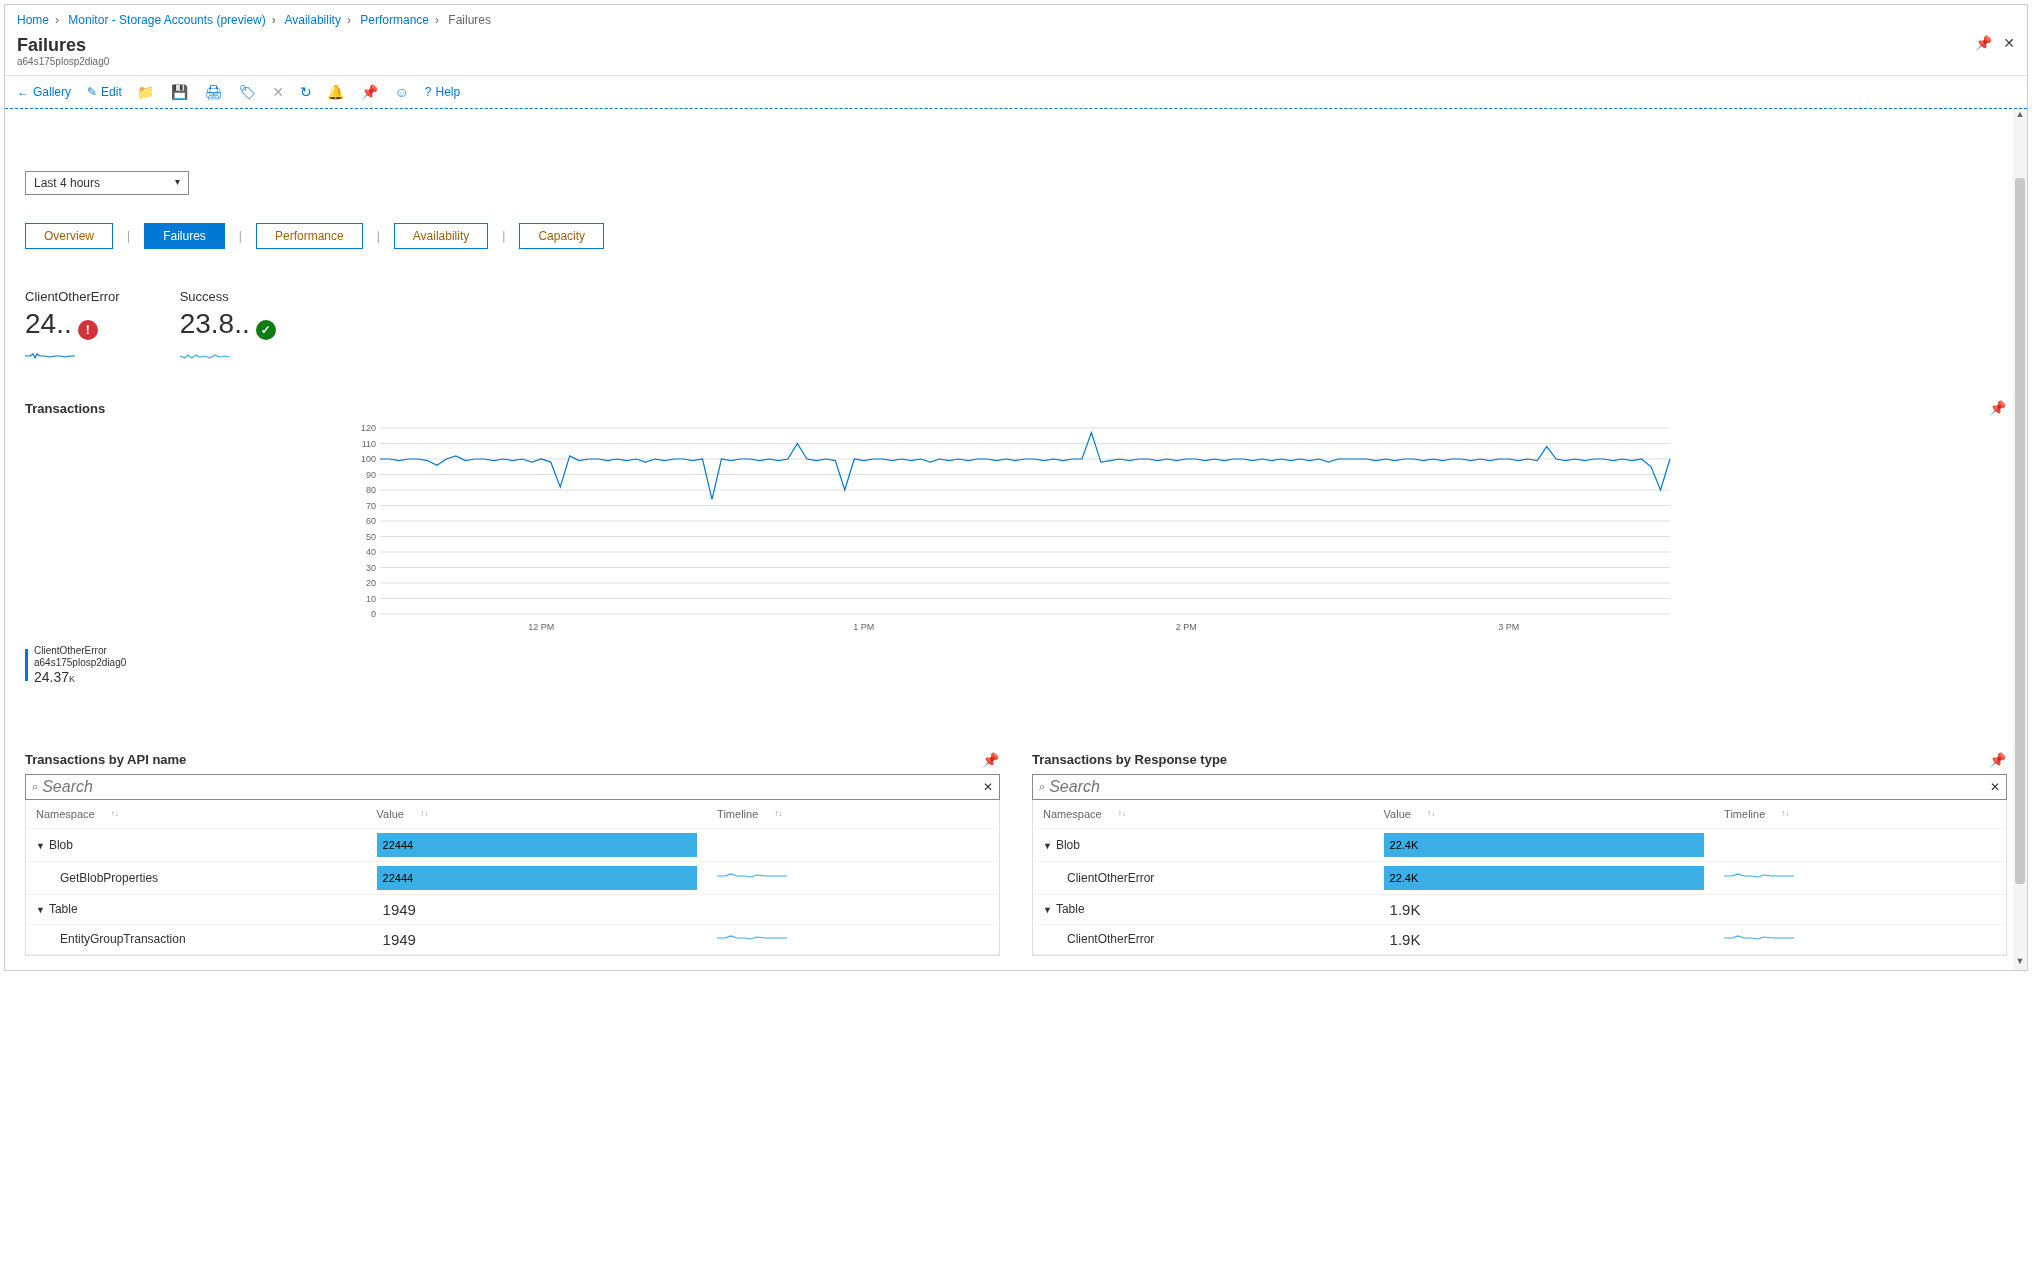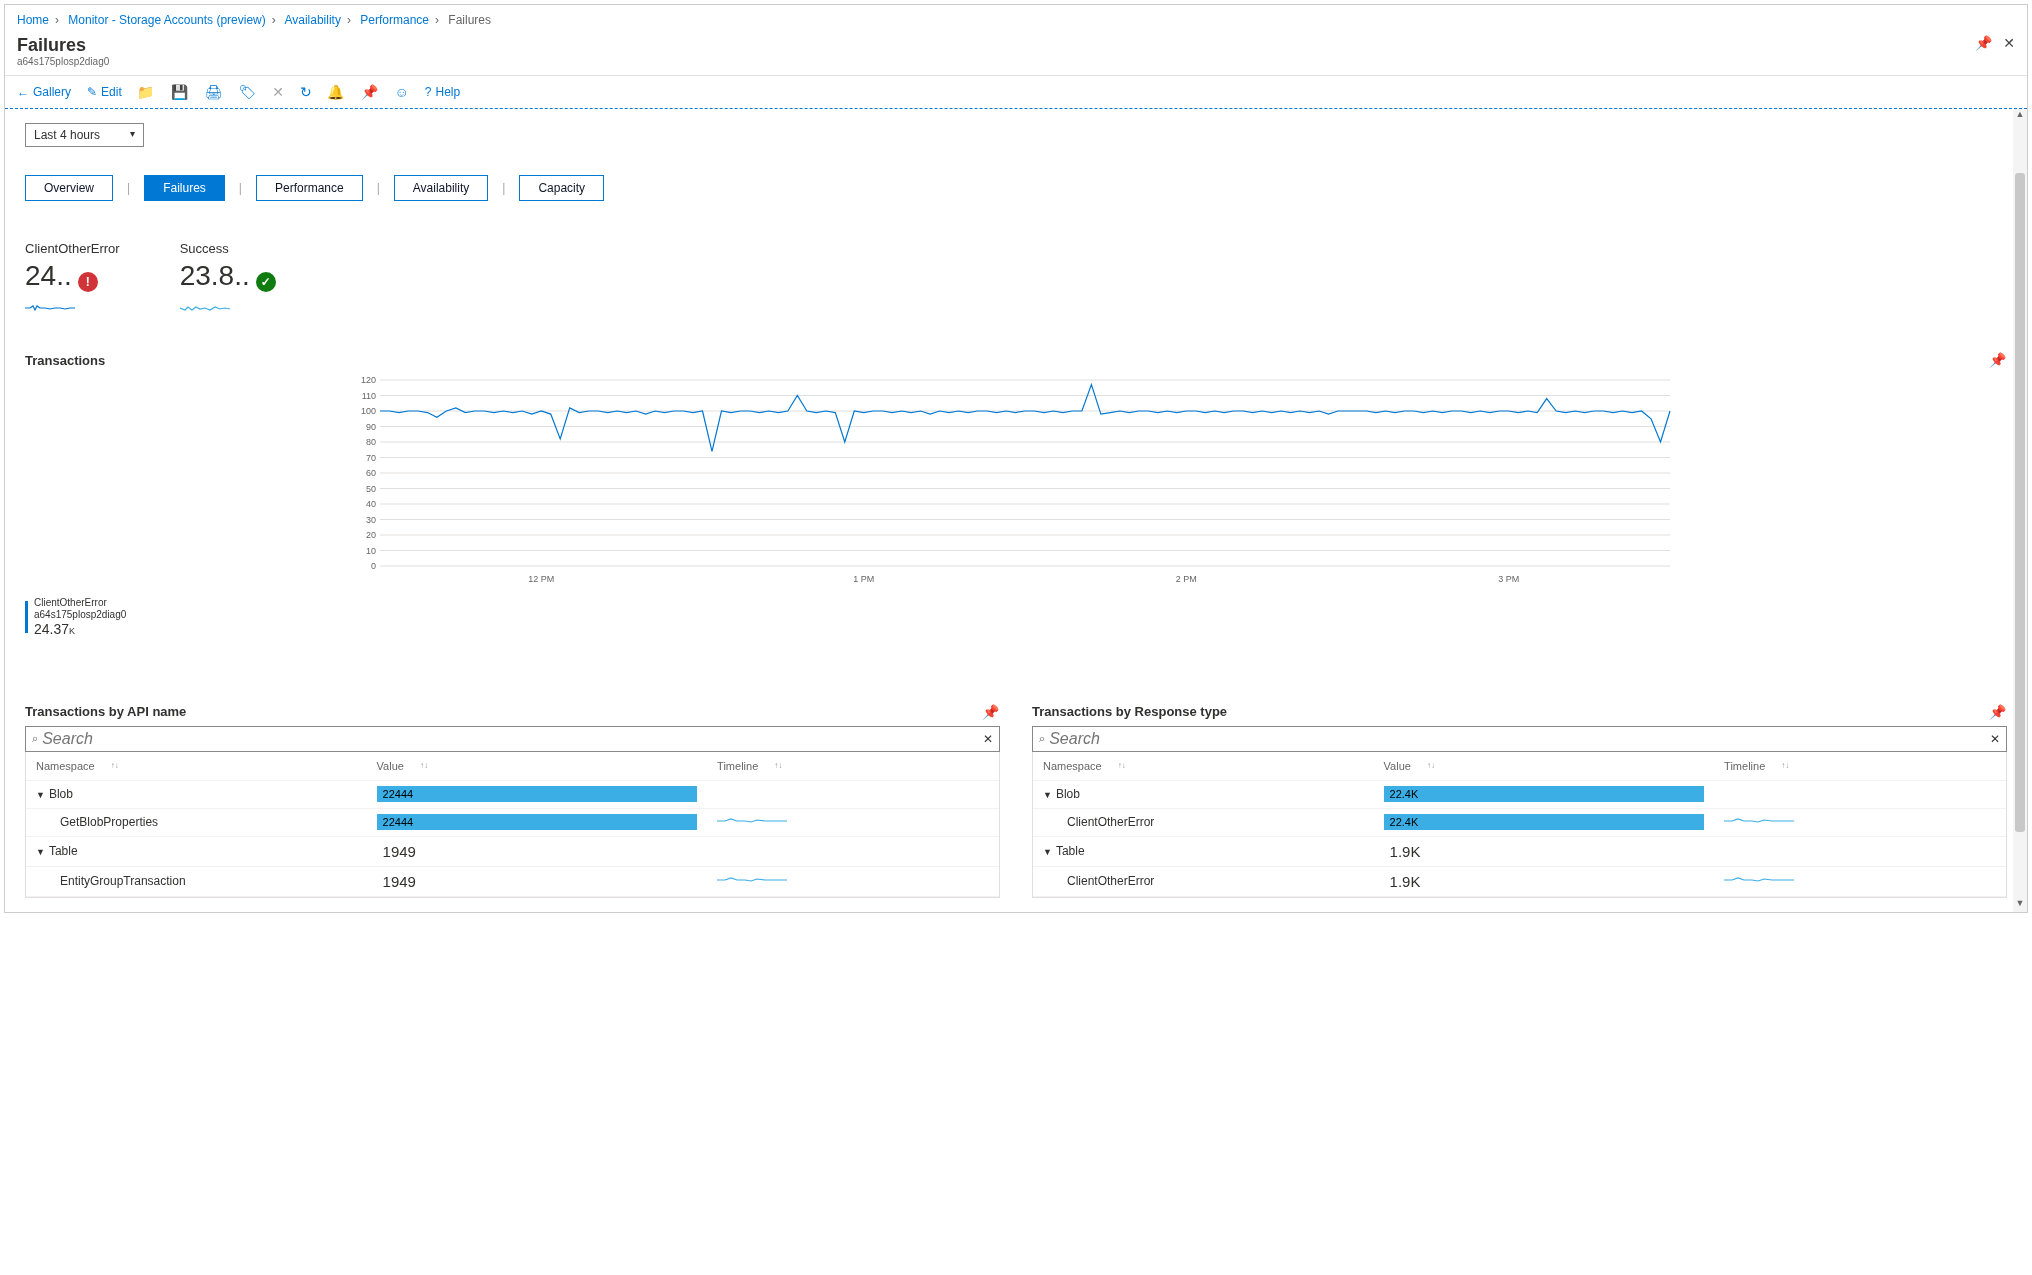--- a/index.html
+++ b/index.html
@@ -18,24 +18,24 @@
   .toolbar .t-link { color: #0078d4; font-size: 12px; display: flex; align-items: center; gap: 4px; cursor: pointer; }
   .toolbar .t-icon { color: #0078d4; font-size: 14px; cursor: pointer; }
   .toolbar .t-icon.disabled { color: #a6a6a6; }
   .content { padding: 14px 20px; position: relative; }
   .scrollbar { position: absolute; right: 0; top: 0; bottom: 0; width: 14px; background: #f4f4f4; }
   .scrollbar .thumb { position: absolute; left: 2px; right: 2px; top: 8%; height: 82%; background: #c8c8c8; border-radius: 3px; }
   .scrollbar .arrow { position: absolute; left: 0; right: 0; height: 14px; text-align: center; color: #666; font-size: 9px; }
   .scrollbar .arrow.up { top: 0; }
   .scrollbar .arrow.down { bottom: 0; }
   .field-label { font-size: 12px; margin-bottom: 4px; }
-  .select { border: 1px solid #8a8886; padding: 4px 24px 4px 8px; font-size: 12px; width: 119px; background: #fff; position: relative; cursor: pointer; }
+  .select { border: 1px solid #8a8886; padding: 4px 24px 4px 8px; font-size: 12px; width: 164px; background: #fff; position: relative; cursor: pointer; margin-top: 48px; }
   .select::after { content: "▾"; position: absolute; right: 8px; top: 4px; font-size: 10px; color: #333; }
   .tabs-row { margin-top: 28px; display: flex; gap: 14px; align-items: center; }
-  .tab { border: 1px solid #0078d4; color: #0f172a; background: #fff; padding: 5px 18px; font-size: 12px; cursor: pointer; }
+  .tab { border: 1px solid #0078d4; color: #a16207; background: #fff; padding: 5px 18px; font-size: 12px; cursor: pointer; }
   .tab.active { background: #0078d4; color: #fff; }
   .tab-sep { color: #a6a6a6; }
   .cards-row { margin-top: 40px; display: flex; gap: 60px; }
   .stat-card { display: flex; flex-direction: column; }
   .stat-label { font-size: 13px; color: #323130; margin-bottom: 4px; }
   .stat-value-row { display: flex; align-items: flex-end; gap: 6px; }
   .stat-value { font-size: 28px; font-weight: 400; }
   .badge { width: 20px; height: 20px; border-radius: 50%; display: inline-flex; align-items: center; justify-content: center; color: white; font-weight: bold; font-size: 12px; }
   .badge.red { background: #d13438; }
   .badge.green { background: #107c10; }
@@ -59,21 +59,21 @@
   .th-row, .tr { display: flex; align-items: center; border-bottom: 1px solid #f3f2f1; min-height: 28px; }
   .th-row { font-size: 11px; color: #666; padding: 4px 0; }
   .th { padding: 4px 10px; display: flex; align-items: center; gap: 16px; }
   .th .sort { font-size: 8px; color: #999; }
   .col-ns { flex: 0 0 35%; }
   .col-val { flex: 0 0 35%; }
   .col-tl { flex: 0 0 30%; }
   .td { padding: 4px 10px; font-size: 12px; }
   .td.col-ns .toggle { display: inline-block; transform: rotate(0deg); margin-right: 4px; font-size: 9px; }
   .td.col-ns.indent { padding-left: 34px; }
-  .value-bar { background: #3aaee5; color: #000; padding: 2px 6px; height: 16px; display: flex; align-items: center; font-size: 11px; }
+  .value-bar { background: #3aaee5; color: #000; padding: 2px 6px; height: 24px; display: flex; align-items: center; font-size: 11px; }
   .value-text { padding: 2px 6px; font-size: 15px; }
   .mini-line { width: 70px; height: 12px; }
 
   
   .grid-line { stroke: #e1dfdd; stroke-width: 1; }
   .axis-text { font-size: 9px; fill: #666; }
   .series-line { stroke: #0078d4; stroke-width: 1.2; fill: none; }
 </style>
 </head>
 <body>

